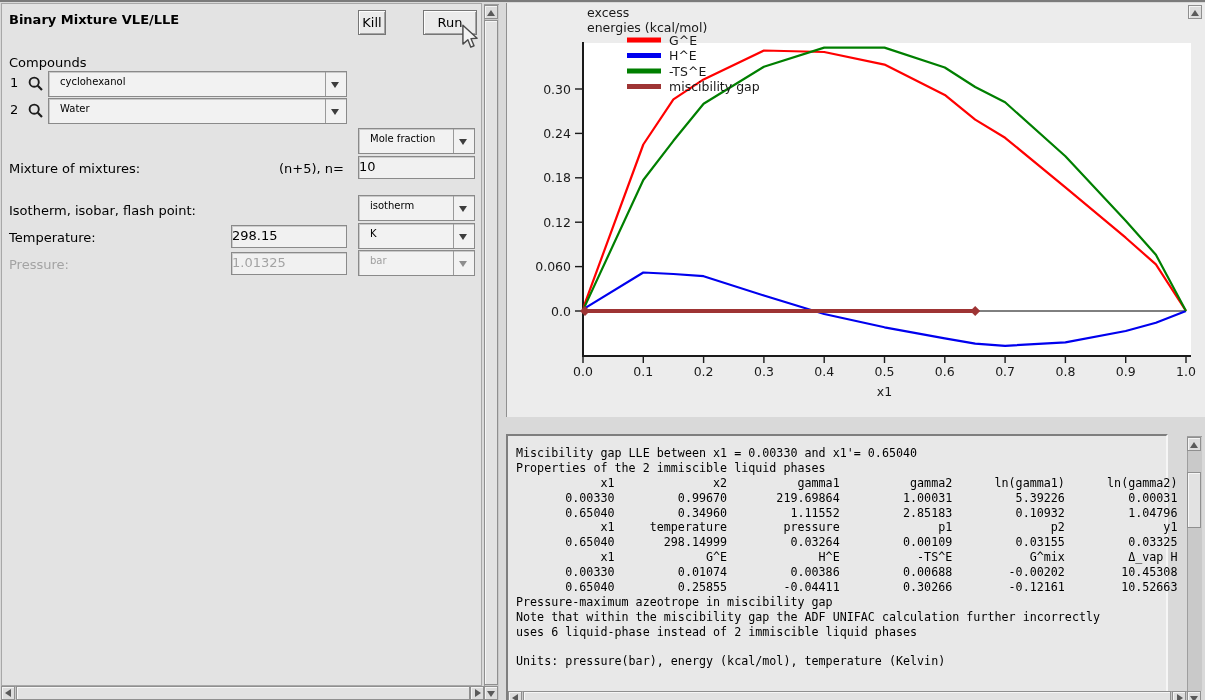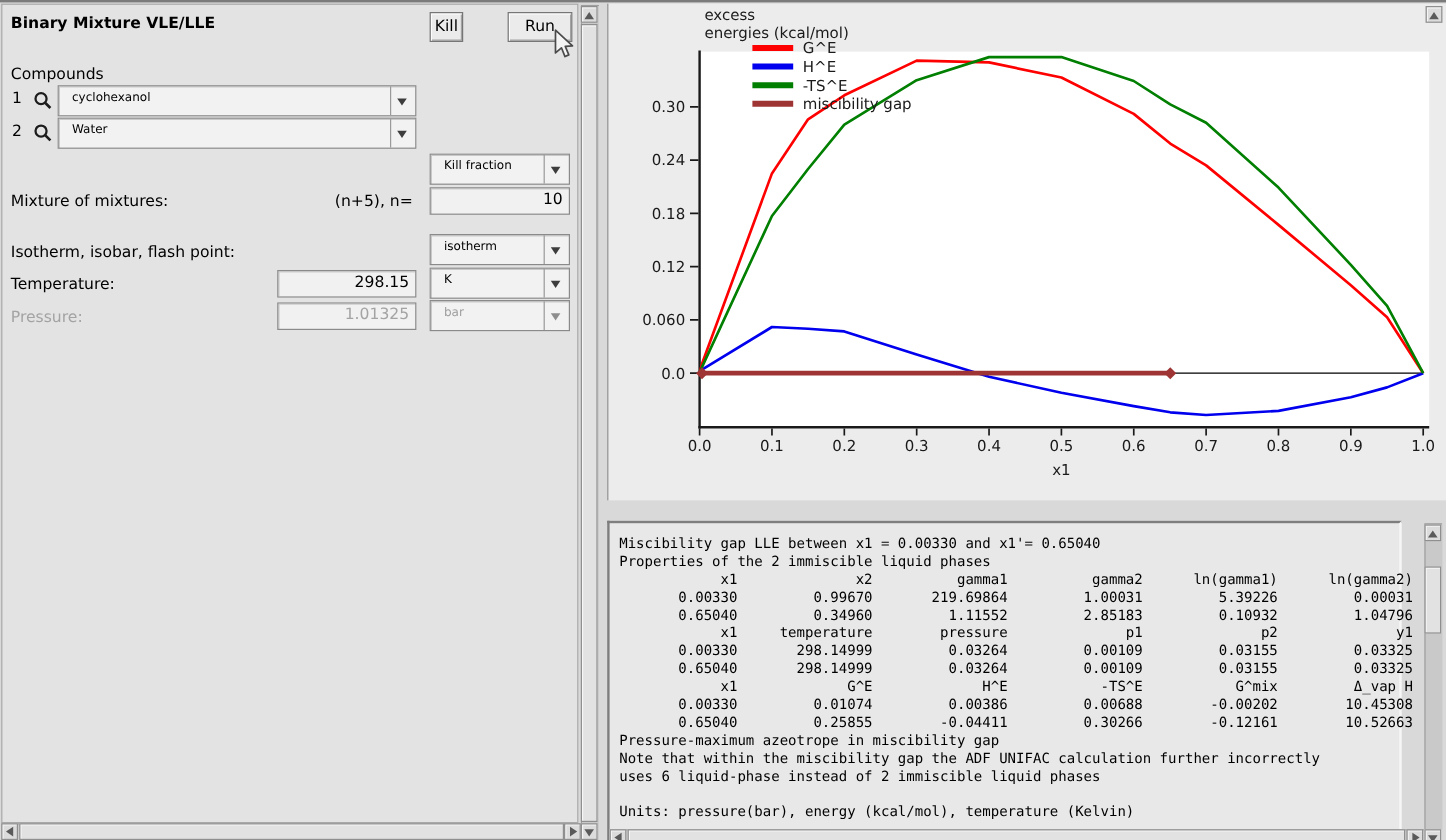--- a/index.html
+++ b/index.html
@@ -40,21 +40,21 @@
   .combo .arrow-box::after{
     content:"";position:absolute;left:5px;top:50%;margin-top:-2px;
     border-left:4.5px solid transparent;border-right:4.5px solid transparent;
     border-top:6px solid #3d3d3d;
   }
   .combo.disabled .combo-text{color:#9f9f9f;}
   .combo.disabled .arrow-box::after{border-top-color:#8d8d8d;}
   .entry{
     position:absolute;box-sizing:border-box;background:#f1f1f1;
     border:1px solid #8a8a8a;box-shadow:inset 1px 1px 0 #cdcdcd;
-    font-size:13px;text-align:right;padding:2px 5px 0 0;
+    font-size:13px;text-align:left;padding:2px 5px 0 0;
   }
   .entry.disabled{color:#a3a3a3;}
   .plain-label{position:absolute;font-size:13px;white-space:nowrap;}
   .plain-label.disabled{color:#a3a3a3;}
   
   .sb{position:absolute;background:#c9c9c9;box-shadow:inset 1px 1px 0 #9e9e9e;}
   .sb-arrow{
     position:absolute;width:14px;height:14px;background:#dcdcdc;
     border:1px solid #8f8f8f;box-sizing:border-box;
     box-shadow:inset 1px 1px 0 #f4f4f4;
@@ -114,21 +114,21 @@
       <circle cx="7.2" cy="7.2" r="4.6" fill="none" stroke="#1c1c1c" stroke-width="1.9"></circle>
       <line x1="10.8" y1="10.8" x2="15" y2="15" stroke="#1c1c1c" stroke-width="2.2"></line>
     </svg>
   </button>
   <div class="combo" style="left:46px;top:94px;width:299px;height:26px;">
     <span class="combo-text">Water</span>
     <span class="arrow-box"></span>
   </div>
 
   <div class="combo" style="left:356px;top:124px;width:117px;height:26px;">
-    <span class="combo-text">Kill fraction</span>
+    <span class="combo-text">Mole fraction</span>
     <span class="arrow-box"></span>
   </div>
 
   <div class="plain-label" style="left:7px;top:157px;">Mixture of mixtures:</div>
   <div class="plain-label" style="left:230px;top:157px;width:112px;text-align:right;">(n+5), n=</div>
   <div class="entry" style="left:356px;top:152px;width:117px;height:23px;">10</div>
 
   <div class="plain-label" style="left:7px;top:199px;">Isotherm, isobar, flash point:</div>
   <div class="combo" style="left:356px;top:191px;width:117px;height:26px;">
     <span class="combo-text">isotherm</span>
@@ -224,21 +224,20 @@
 </div>
 
 <div class="console-panel">
   <div class="console-text" id="console-text">
       <div class="console-line">Miscibility gap LLE between x1 = 0.00330 and x1'= 0.65040</div>
       <div class="console-line">Properties of the 2 immiscible liquid phases</div>
       <div class="console-line">            x1              x2          gamma1          gamma2      ln(gamma1)      ln(gamma2)</div>
       <div class="console-line">       0.00330         0.99670       219.69864         1.00031         5.39226         0.00031</div>
       <div class="console-line">       0.65040         0.34960         1.11552         2.85183         0.10932         1.04796</div>
       <div class="console-line">            x1     temperature        pressure              p1              p2              y1</div>
-      <div class="console-line">       0.00330       298.14999         0.03264         0.00109         0.03155         0.03325</div>
       <div class="console-line">       0.65040       298.14999         0.03264         0.00109         0.03155         0.03325</div>
       <div class="console-line">            x1             G^E             H^E           -TS^E           G^mix         Δ_vap H</div>
       <div class="console-line">       0.00330         0.01074         0.00386         0.00688        -0.00202        10.45308</div>
       <div class="console-line">       0.65040         0.25855        -0.04411         0.30266        -0.12161        10.52663</div>
       <div class="console-line">Pressure-maximum azeotrope in miscibility gap</div>
       <div class="console-line">Note that within the miscibility gap the ADF UNIFAC calculation further incorrectly</div>
       <div class="console-line">uses 6 liquid-phase instead of 2 immiscible liquid phases</div>
       <div class="console-line"></div>
       <div class="console-line">Units: pressure(bar), energy (kcal/mol), temperature (Kelvin)</div>
     </div>

